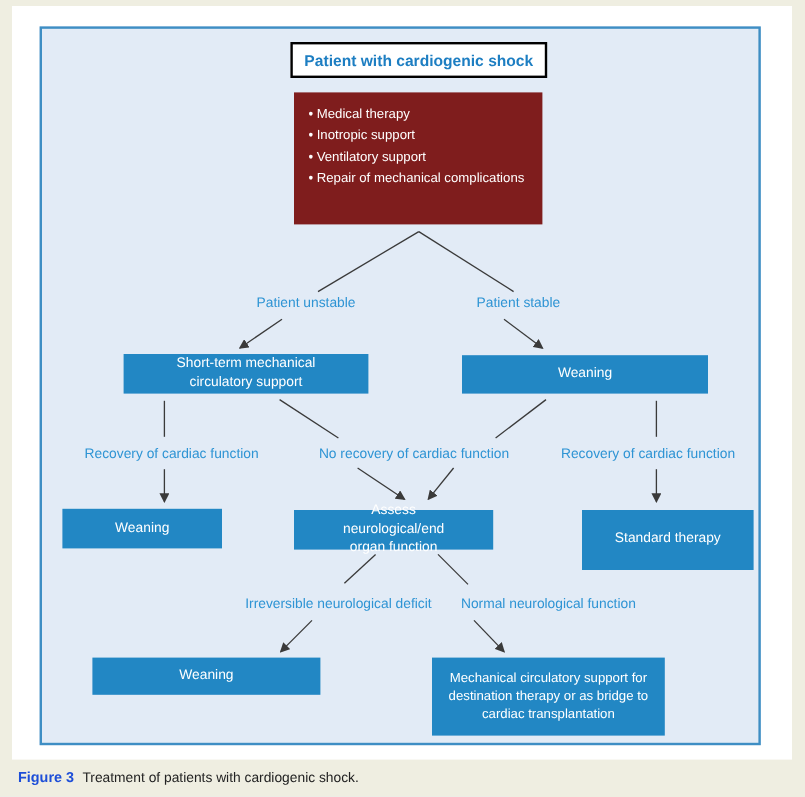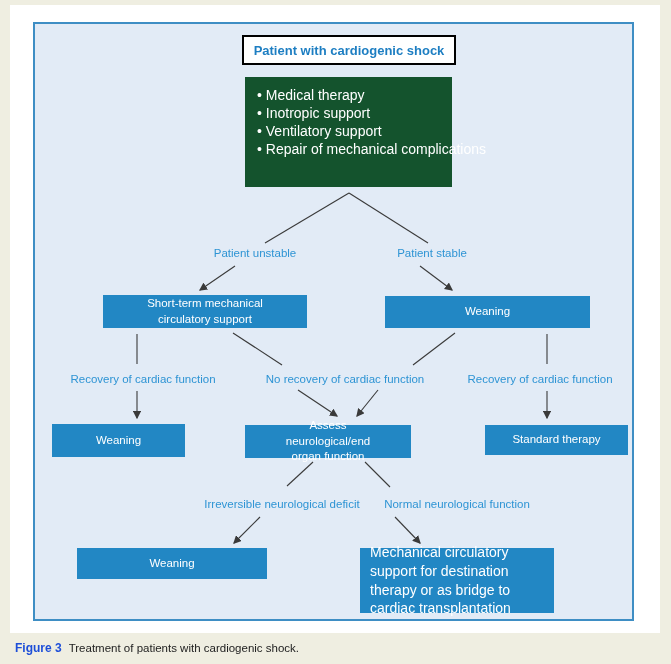--- a/index.html
+++ b/index.html
@@ -38,39 +38,39 @@
     background:#ffffff;
     border:2px solid #000000;
     color:#1d7ec2;
     font-weight:bold;font-size:13px;
     display:flex;align-items:center;justify-content:center;
     text-align:center;white-space:nowrap;
     box-sizing:border-box;
   }
   .bullet-box{
     position:absolute;
-    background:#14532d;color:#ffffff;
-    font-size:14px;line-height:18px;
+    background:#7f1d1d;color:#ffffff;
+    font-size:11px;line-height:18px;
     padding:9px 0 12px 12px;
     box-sizing:border-box;
   }
   .bullet-row{white-space:nowrap;}
   .bullet-row::before{content:"\2022\00a0";}
   .branch-label{
     position:absolute;
     transform:translate(-50%,-50%);
     color:#2e94d4;
     font-size:11.5px;
     white-space:nowrap;
   }
   .node-left-align{
     justify-content:flex-start;
-    text-align:left;
+    text-align:center;
     padding:6px 10px;
-    font-size:14px;
+    font-size:11px;
   }
   .caption{
     position:absolute;left:15px;top:641px;
     font-size:11.5px;color:#222222;
     white-space:nowrap;
   }
   .caption .fig-label{
     color:#1d4ed8;font-weight:bold;font-size:12px;margin-right:7px;
   }
   svg line{stroke:#3a3a3a;stroke-width:1.1;}
@@ -127,20 +127,20 @@
 <span class="branch-label" style="left:345px;top:379px;">No recovery of cardiac function</span>
 <span class="branch-label" style="left:540px;top:379px;">Recovery of cardiac function</span>
 <span class="branch-label" style="left:242px;top:504px;margin-left:40px;">Irreversible neurological deficit</span>
 <span class="branch-label" style="left:457px;top:504px;">Normal neurological function</span>
 
 <div class="node" style="left:103px;top:295px;width:204px;height:33px;padding:2px 27px;">Short-term mechanical circulatory support</div>
 <div class="node" style="left:385px;top:296px;width:205px;height:32px;">Weaning</div>
 
 <div class="node" style="left:52px;top:424px;width:133px;height:33px;">Weaning</div>
 <div class="node" style="left:245px;top:425px;width:166px;height:33px;padding:2px 26px;">Assess neurological/end organ function</div>
-<div class="node" style="left:485px;top:425px;width:143px;height:30px;">Standard therapy</div>
+<div class="node" style="left:485px;top:425px;width:143px;height:50px;">Standard therapy</div>
 
 <div class="node" style="left:77px;top:548px;width:190px;height:31px;">Weaning</div>
 <div class="node node-left-align" style="left:360px;top:548px;width:194px;height:65px;">Mechanical circulatory support for destination therapy or as bridge to cardiac transplantation</div>
 
 <div class="caption">
   <span class="fig-label">Figure 3</span><span>Treatment of patients with cardiogenic shock.</span>
 </div>
 
 </body></html>

